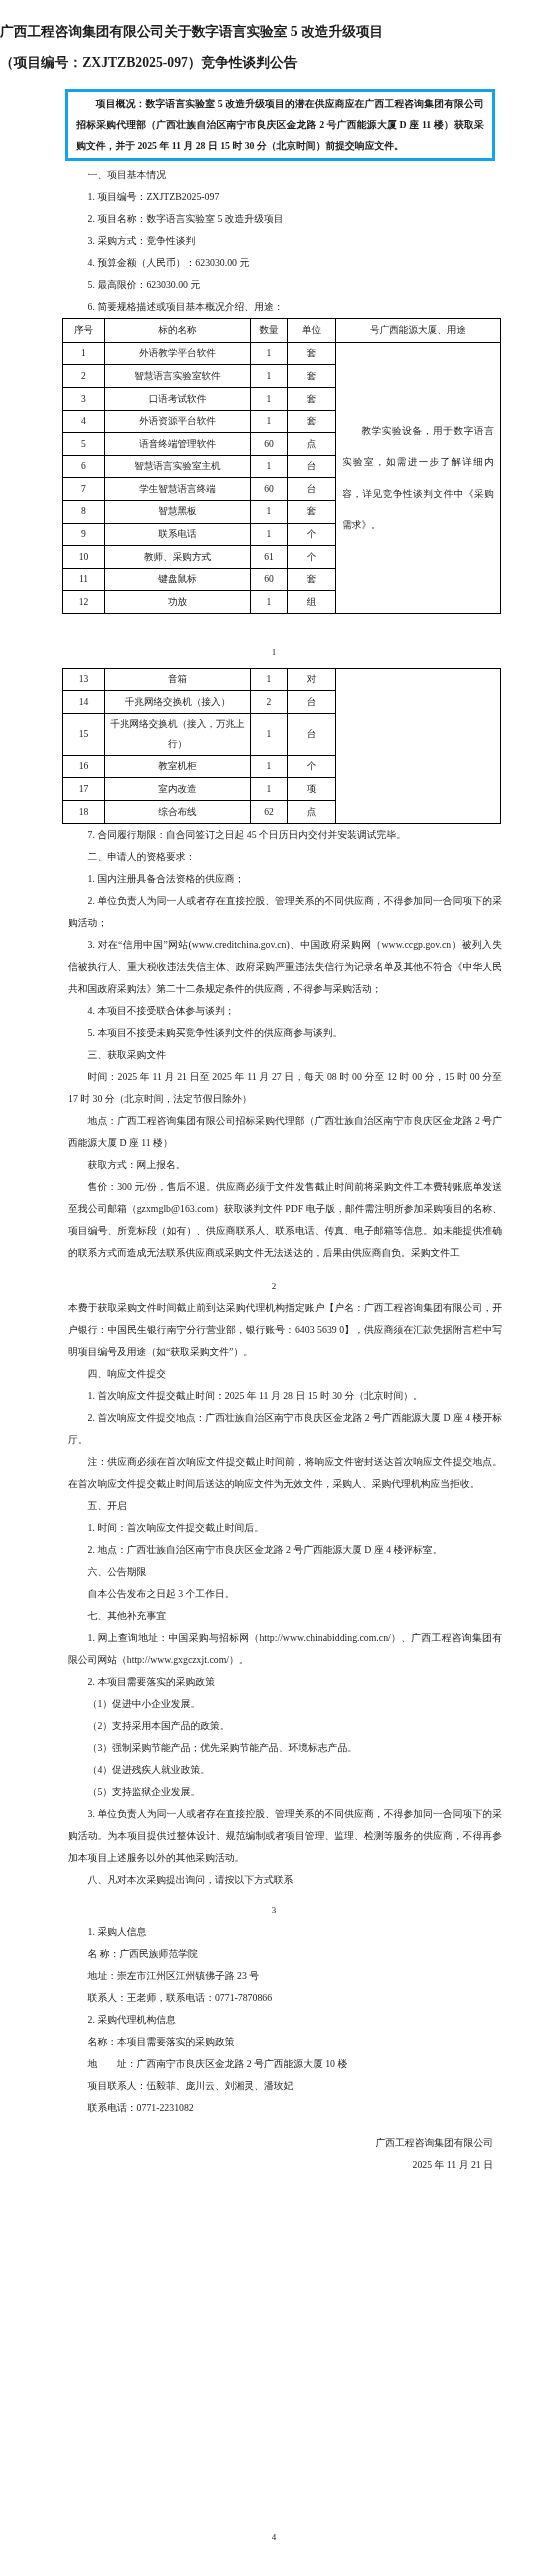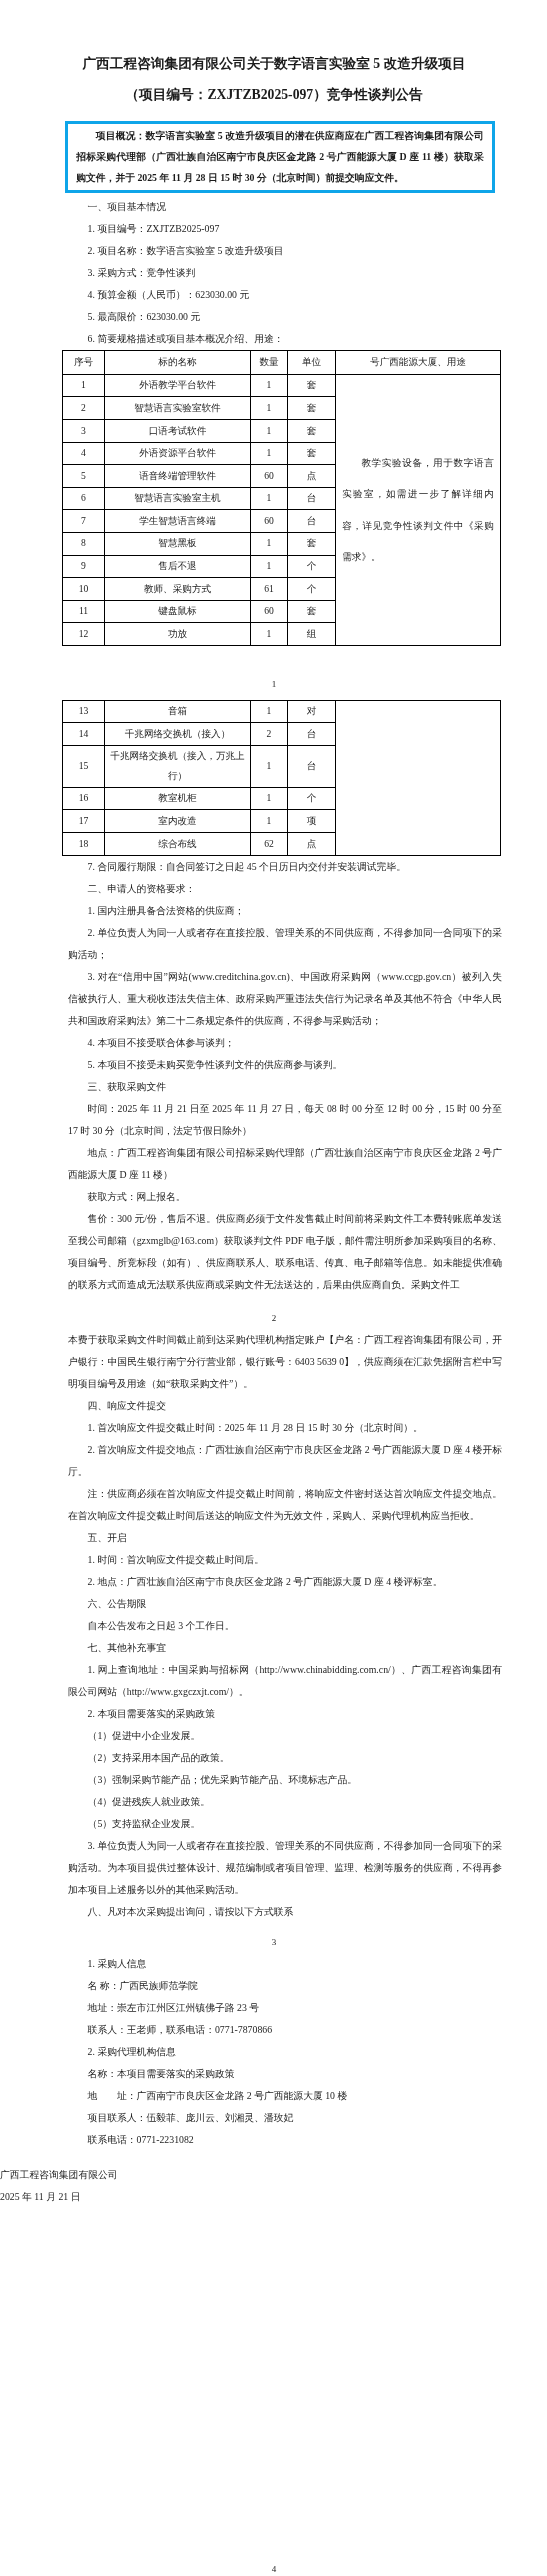--- a/index.html
+++ b/index.html
@@ -8,22 +8,21 @@
     width:548px; height:2576px;
     margin:0 auto;
     background:#ffffff;
     color:#1c1c1c;
     font-family:"Liberation Serif","DejaVu Serif",serif;
     font-size:9.8px;
     overflow:hidden;
   }
   
   .doc-title {
-    padding-top:48px;
-    text-align:center;
+    padding-top:16px;
     font-size:13.7px;
     font-weight:bold;
     line-height:31px;
   }
   
   .overview-box {
     margin:11px 53px 0 65px;
     border:3px solid #0ea5e9;
     padding:1.4px 8.2px;
     font-weight:bold;
@@ -76,21 +75,21 @@
     margin:0;
   }
   #pn1 { margin-top:27px; }
   #pn2 { margin-top:11.6px; }
   #pn3 { margin-top:8.2px; }
   #pn4 { margin-top:350px; }
   
   .signature {
     margin-top:12.3px;
     margin-right:55px;
-    text-align:left;
+    text-align:right;
     line-height:22px;
   }
   .signature p { margin:0; }
 </style>
 </head>
 <body>
 
 <div class="page">
 
   <div class="doc-title">
@@ -172,21 +171,21 @@
           <td>台</td>
         </tr>
         <tr>
           <td>8</td>
           <td>智慧黑板</td>
           <td>1</td>
           <td>套</td>
         </tr>
         <tr>
           <td>9</td>
-          <td>售后不退</td>
+          <td>联系电话</td>
           <td>1</td>
           <td>个</td>
         </tr>
         <tr>
           <td>10</td>
           <td>教师、采购方式</td>
           <td>61</td>
           <td>个</td>
         </tr>
         <tr>

